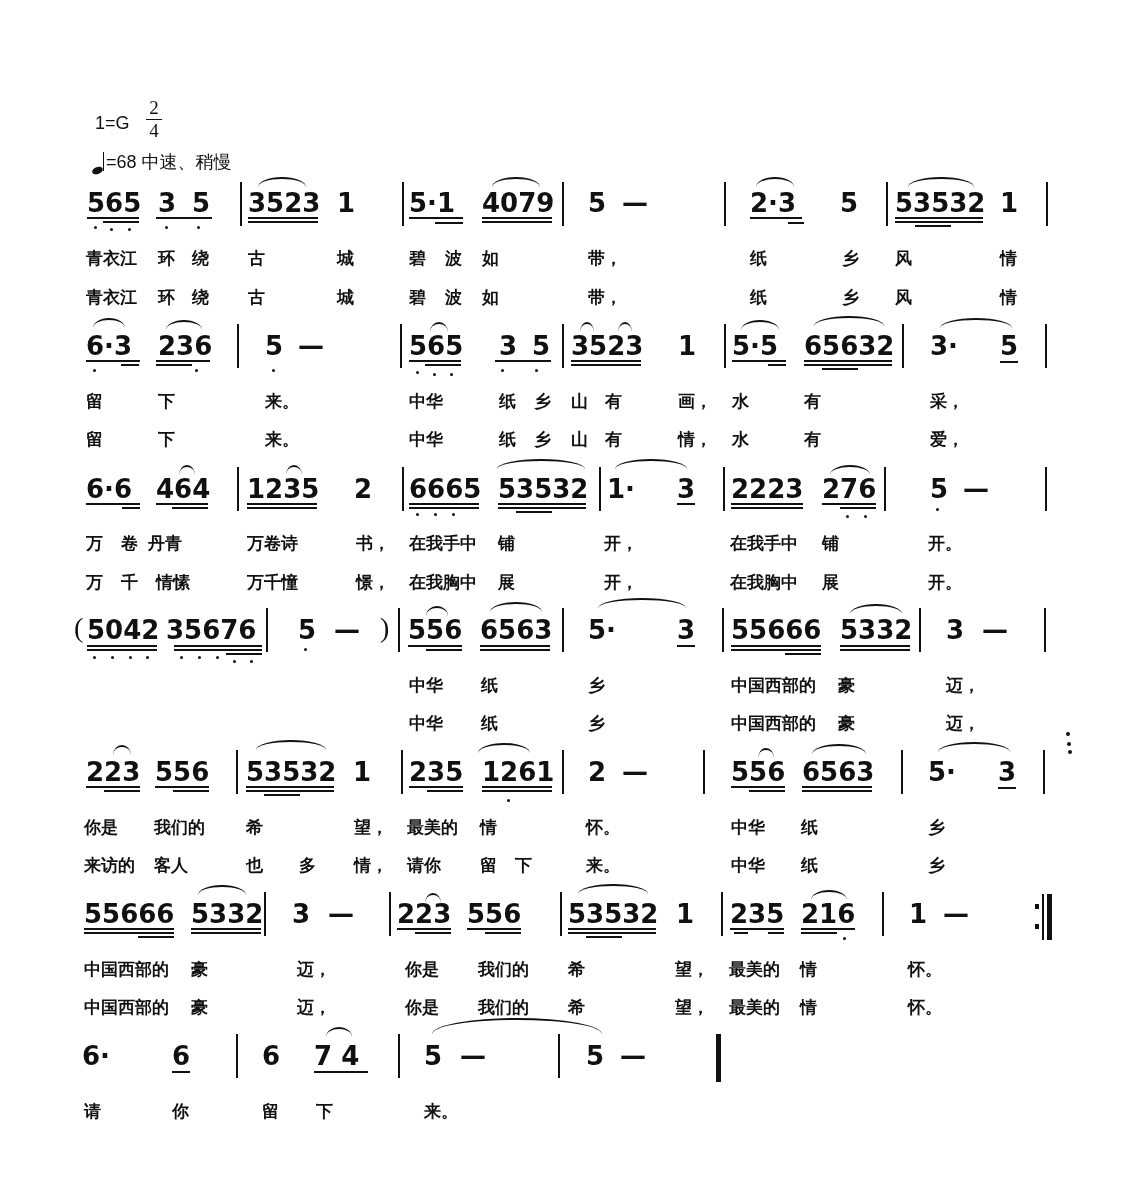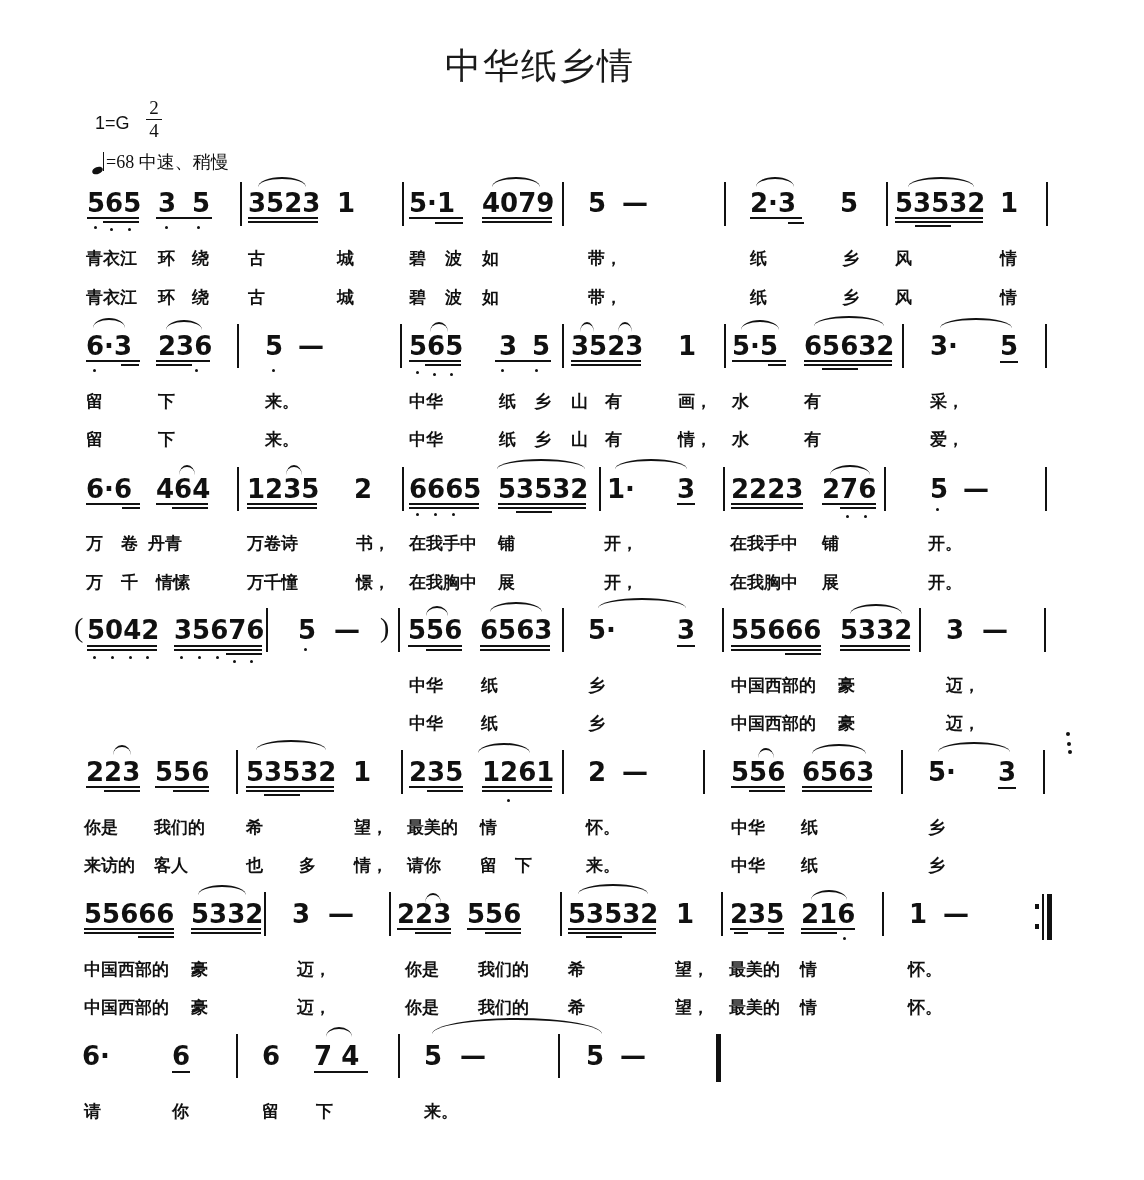--- a/index.html
+++ b/index.html
@@ -1,41 +1,40 @@
 <!DOCTYPE html>
 <html><head>
 <meta charset="utf-8">
 <style>
   html,body{margin:0;padding:0;background:#fff;}
   #sheet{position:relative;width:1144px;height:1180px;background:#fff;overflow:hidden;font-family:"DejaVu Sans","Liberation Sans",sans-serif;color:#111;}
   .title{position:absolute;left:445px;top:42px;font-size:36px;font-family:"DejaVu Serif","Liberation Serif",serif;letter-spacing:2px;color:#1a1a1a;}
   .key{position:absolute;left:95px;top:113px;font-size:18px;font-family:"Liberation Sans",sans-serif;}
   .ts{position:absolute;left:146px;top:98px;width:16px;text-align:center;font-size:19px;font-family:"Liberation Serif",serif;line-height:20px;}
   .ts .bar{border-top:1.5px solid #111;margin:1px 0;}
-  .tempo{position:absolute;left:92px;top:150px;font-size:18px;font-family:Liberation Serif, serif;}
+  .tempo{position:absolute;left:92px;top:150px;font-size:18px;font-family:Liberation Sans, sans-serif;}
   .qnote{display:inline-block;position:relative;width:14px;height:22px;vertical-align:bottom;}
   .qnote::before{content:"";position:absolute;right:2px;top:0;width:1.5px;height:19px;background:#111;}
   .qnote::after{content:"";position:absolute;left:0;bottom:0;width:11px;height:7px;border-radius:50%;background:#111;transform:rotate(-20deg);}
   .credits{position:absolute;left:903px;top:110px;font-size:17px;line-height:25px;font-weight:bold;}
   .note{position:absolute;font-size:26px;font-weight:bold;font-family:"DejaVu Sans","Liberation Sans",sans-serif;letter-spacing:0px;line-height:30px;white-space:pre;}
   .bl{position:absolute;width:2px;background:#111;}
   .bl.thick{width:5px;}
   .u{position:absolute;height:1.5px;background:#111;}
   .dot{position:absolute;width:3px;height:3px;background:#111;border-radius:50%;}
   .slur{position:absolute;border-top:2px solid #111;border-radius:50% 50% 0 0 / 100% 100% 0 0;height:8px;}
   .ly{position:absolute;font-size:17px;font-weight:bold;white-space:pre;letter-spacing:0;}
   .paren{position:absolute;font-size:28px;font-family:"Liberation Serif",serif;}
   .repeat-dot{position:absolute;width:4px;height:5px;background:#111;}
 </style>
 </head>
 <body>
 
 <div id="sheet">
 
-  <div class="title">中华纸乡情</div>
 
   <div class="key">1=G</div>
   <div class="ts">
     <div>2</div>
     <div class="bar"></div>
     <div>4</div>
   </div>
   <div class="tempo">
     <span class="qnote"></span><span>=68 中速、稍慢</span>
   </div>
@@ -258,21 +257,21 @@
     <span class="ly" style="left:498px;top:571px">展</span>
     <span class="ly" style="left:604px;top:571px">开，</span>
     <span class="ly" style="left:730px;top:571px">在我胸中</span>
     <span class="ly" style="left:822px;top:571px">展</span>
     <span class="ly" style="left:928px;top:571px">开。</span>
   </div>
 
   <div>
     <span class="paren" style="left:74px;top:612px">(</span>
     <span class="note" style="left:87px;top:615px">5042</span>
-    <span class="note" style="left:174px;top:615px">35676</span>
+    <span class="note" style="left:166px;top:615px">35676</span>
     <div class="bl" style="left:266px;top:608px;height:44px"></div>
     <span class="note" style="left:298px;top:615px">5</span>
     <span class="note" style="left:334px;top:615px">—</span>
     <span class="paren" style="left:380px;top:612px">)</span>
     <div class="bl" style="left:398px;top:608px;height:44px"></div>
     <span class="note" style="left:408px;top:615px">556</span>
     <span class="note" style="left:480px;top:615px">6563</span>
     <div class="bl" style="left:562px;top:608px;height:44px"></div>
     <span class="note" style="left:588px;top:615px">5·</span>
     <span class="note" style="left:677px;top:615px">3</span>

